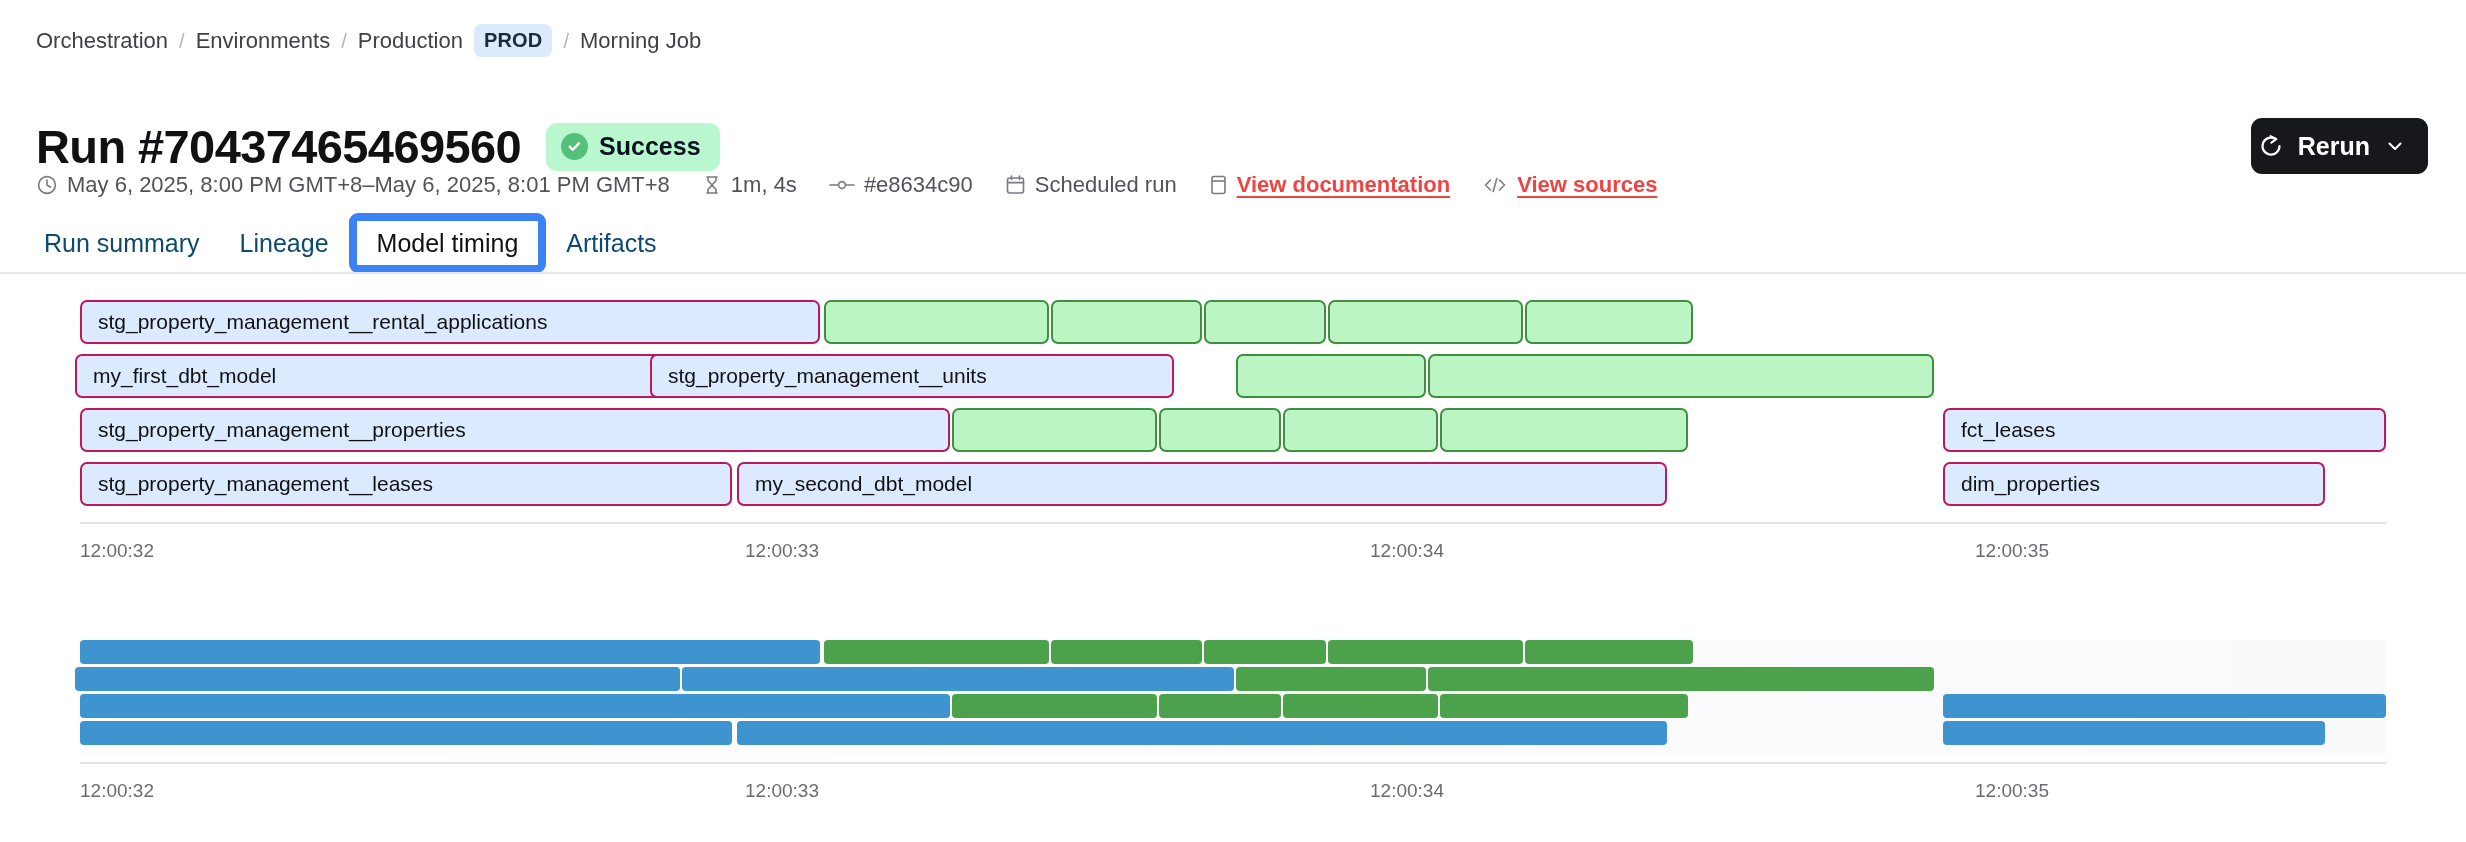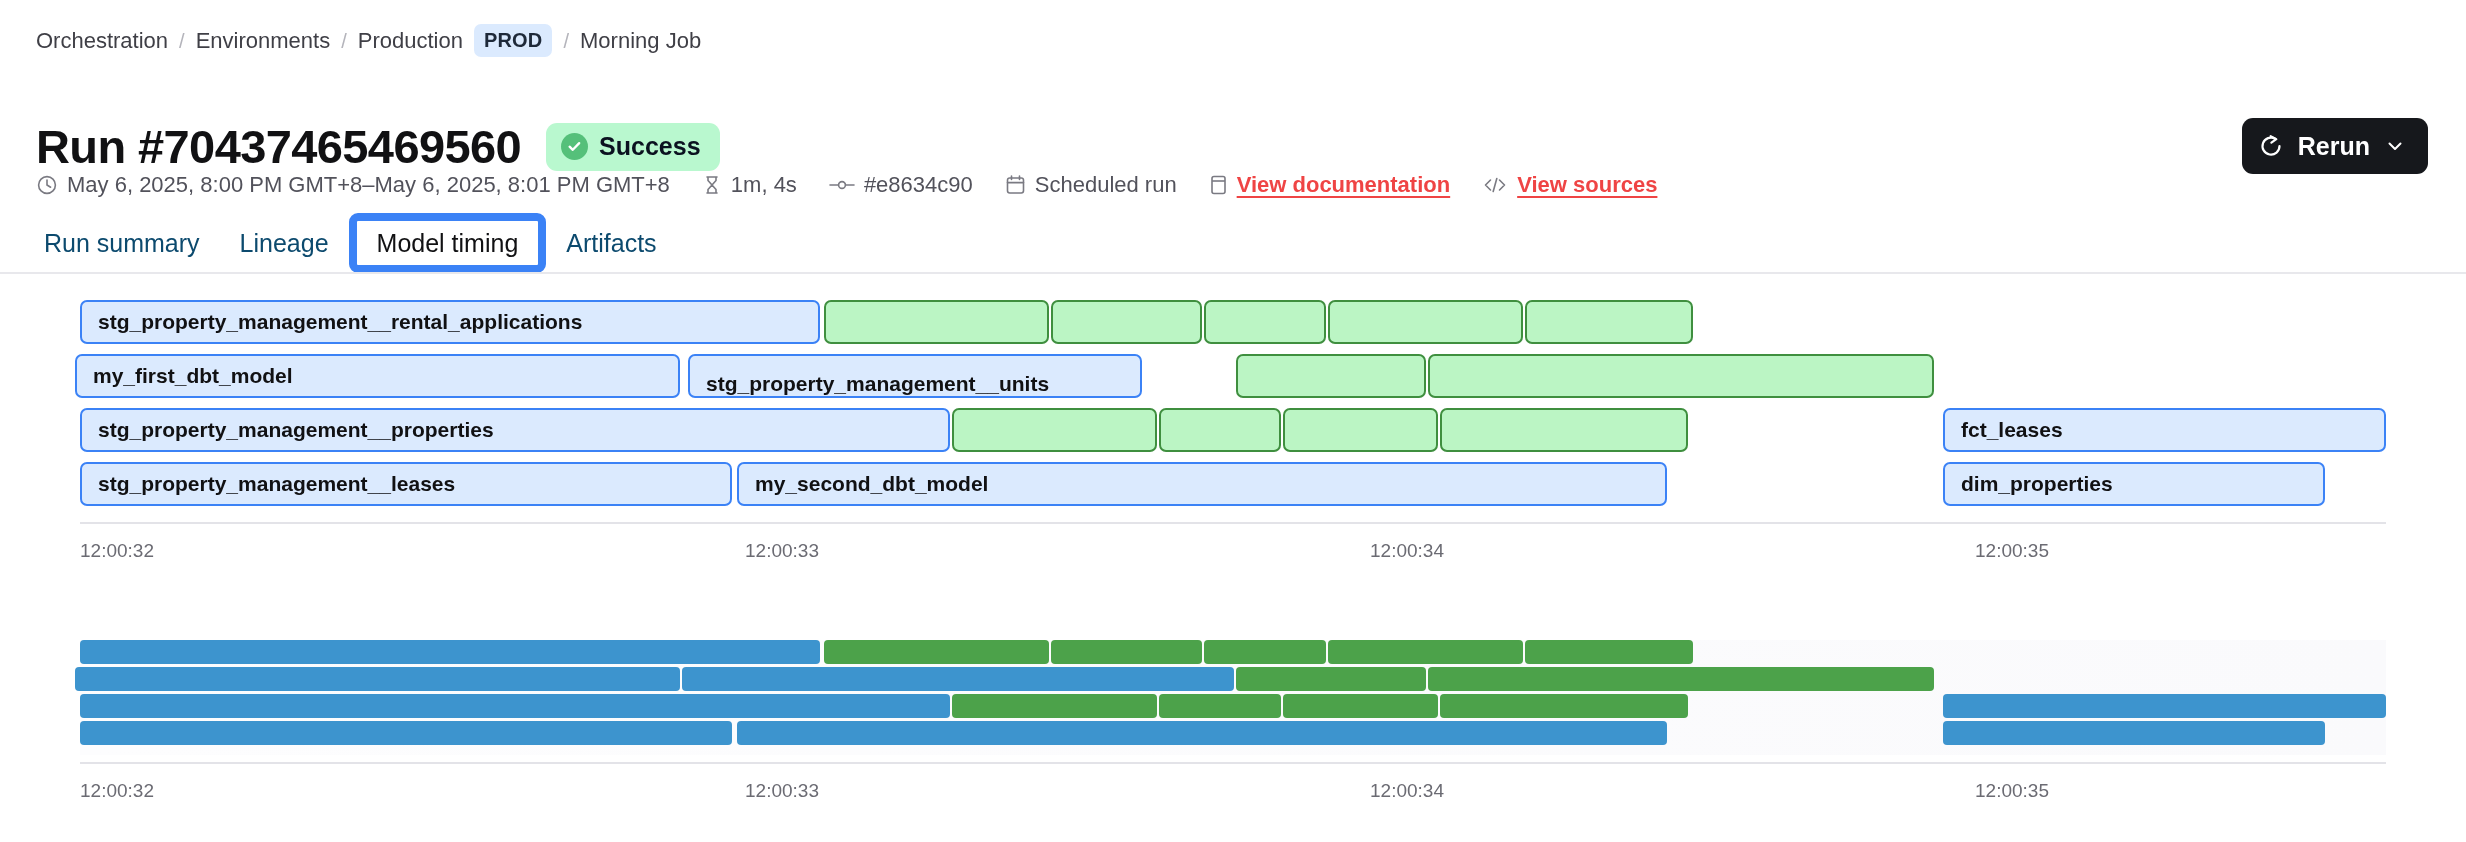--- a/index.html
+++ b/index.html
@@ -64,21 +64,21 @@
 
   
   .rerun-btn {
     position: absolute;
     right: 38px; top: 118px;
     height: 56px;
     background: #16181c;
     color: #ffffff;
     border-radius: 11px;
     display: flex; align-items: center; gap: 14px;
-    padding: 0 22px 0 16px;
+    padding: 0 22px 0 7px;
     cursor: pointer;
     font-size: 25px; font-weight: 700; margin-left: 44px;
   }
   .rerun-btn svg { display: block; }
 
   
   .meta-row {
     position: absolute;
     left: 36px; top: 172px;
     display: flex; align-items: center;
@@ -135,21 +135,21 @@
     border-radius: 7px;
     display: flex; align-items: center;
     overflow: hidden;
     cursor: pointer;
   }
   .gbar .gbar-label {
     font-size: 21px; color: #111113;
     padding-left: 16px; white-space: nowrap;
     overflow: hidden; text-overflow: clip;
   }
-  .gbar.blue { background: #dbeafe; border: 2px solid #3b82f6; font-weight: bold; }
+  .gbar.blue { background: #dbeafe; border: 2px solid #be185d; }
   .gbar.green { background: #bbf5c4; border: 2px solid #3f8f3f; }
 
   
   .axis-line {
     position: absolute; height: 2px; background: #e3e3e8;
     left: 80px; width: 2306px;
   }
   .axis-ticks { position: absolute; left: 0; width: 2466px; height: 26px; }
   .axis-tick {
     position: absolute; top: 0;
@@ -300,21 +300,21 @@
           <div class="gbar green" style="left: 824px; width: 225px;"></div>
           <div class="gbar green" style="left: 1051px; width: 151px;"></div>
           <div class="gbar green" style="left: 1204px; width: 122px;"></div>
           <div class="gbar green" style="left: 1328px; width: 195px;"></div>
           <div class="gbar green" style="left: 1525px; width: 168px;"></div>
         </div>
         <div class="gantt-row" style="top: 54px;">
           <div class="gbar blue" style="left: 75px; width: 605px;">
             <span class="gbar-label">my_first_dbt_model</span>
           </div>
-          <div class="gbar blue" style="left: 688px; width: 454px; align-items: flex-end;">
+          <div class="gbar blue" style="left: 650px; width: 524px;">
             <span class="gbar-label">stg_property_management__units</span>
           </div>
           <div class="gbar green" style="left: 1236px; width: 190px;"></div>
           <div class="gbar green" style="left: 1428px; width: 506px;"></div>
         </div>
         <div class="gantt-row" style="top: 108px;">
           <div class="gbar blue" style="left: 80px; width: 870px;">
             <span class="gbar-label">stg_property_management__properties</span>
           </div>
           <div class="gbar green" style="left: 952px; width: 205px;"></div>

